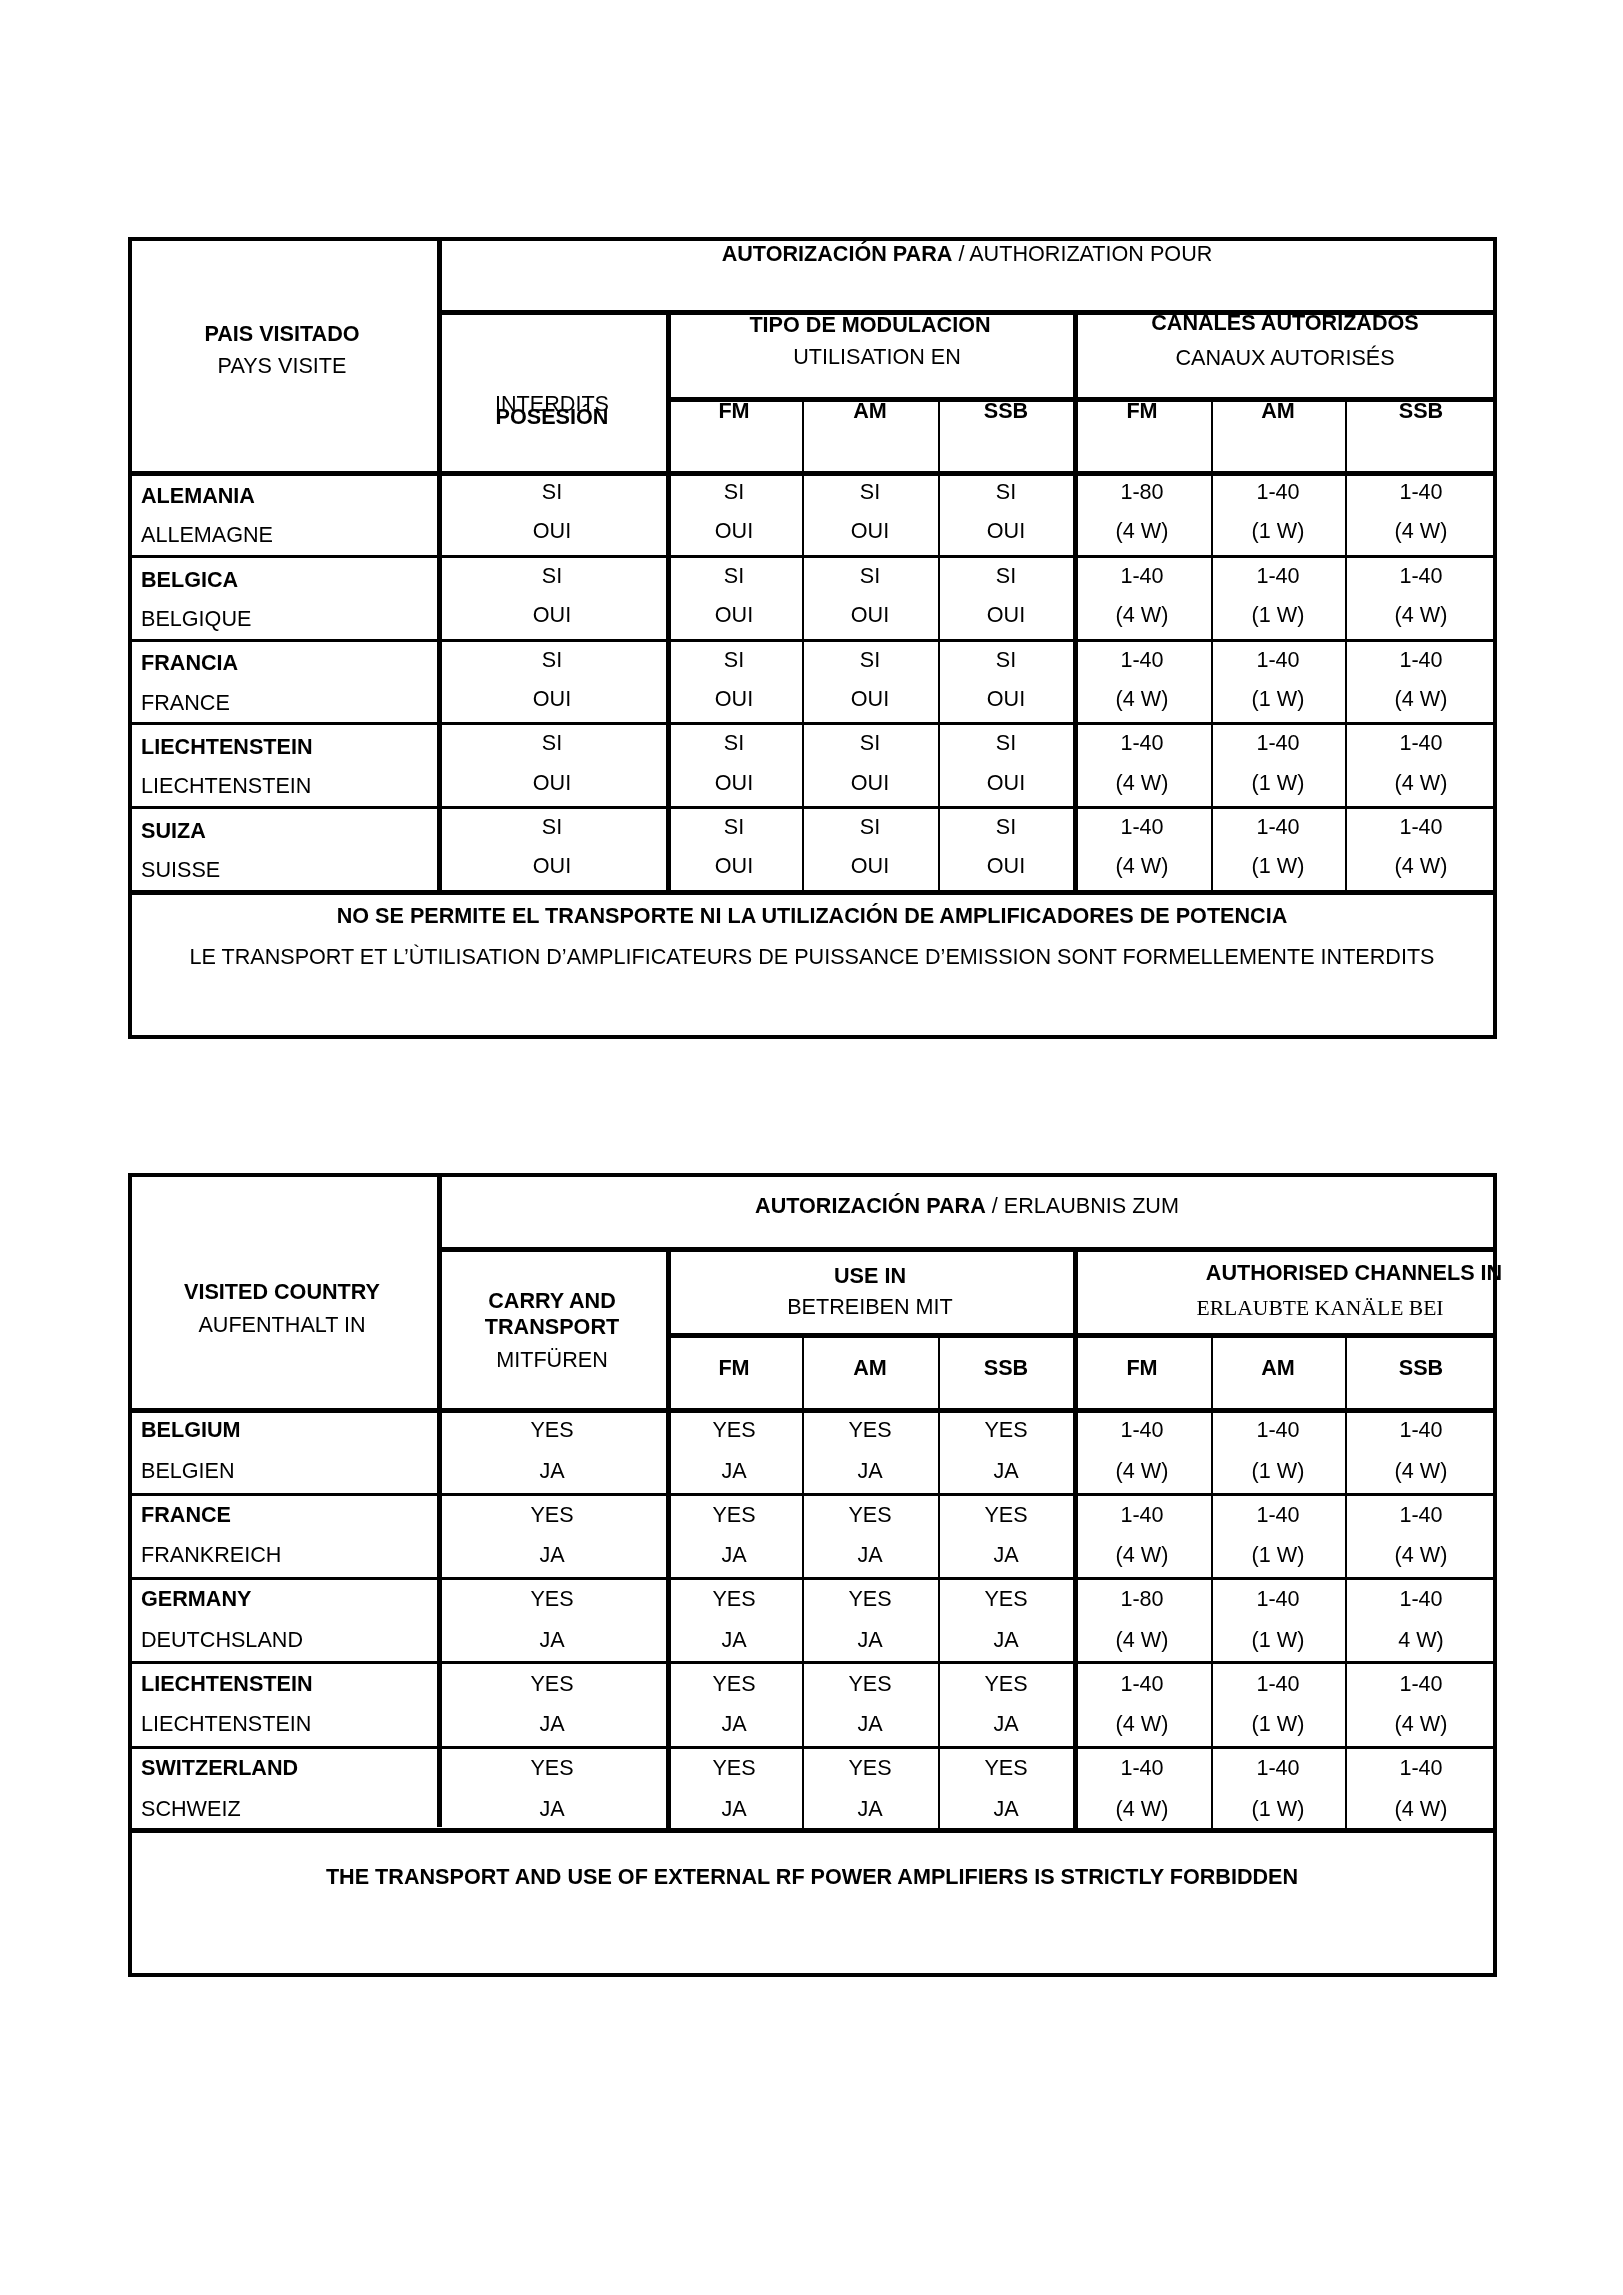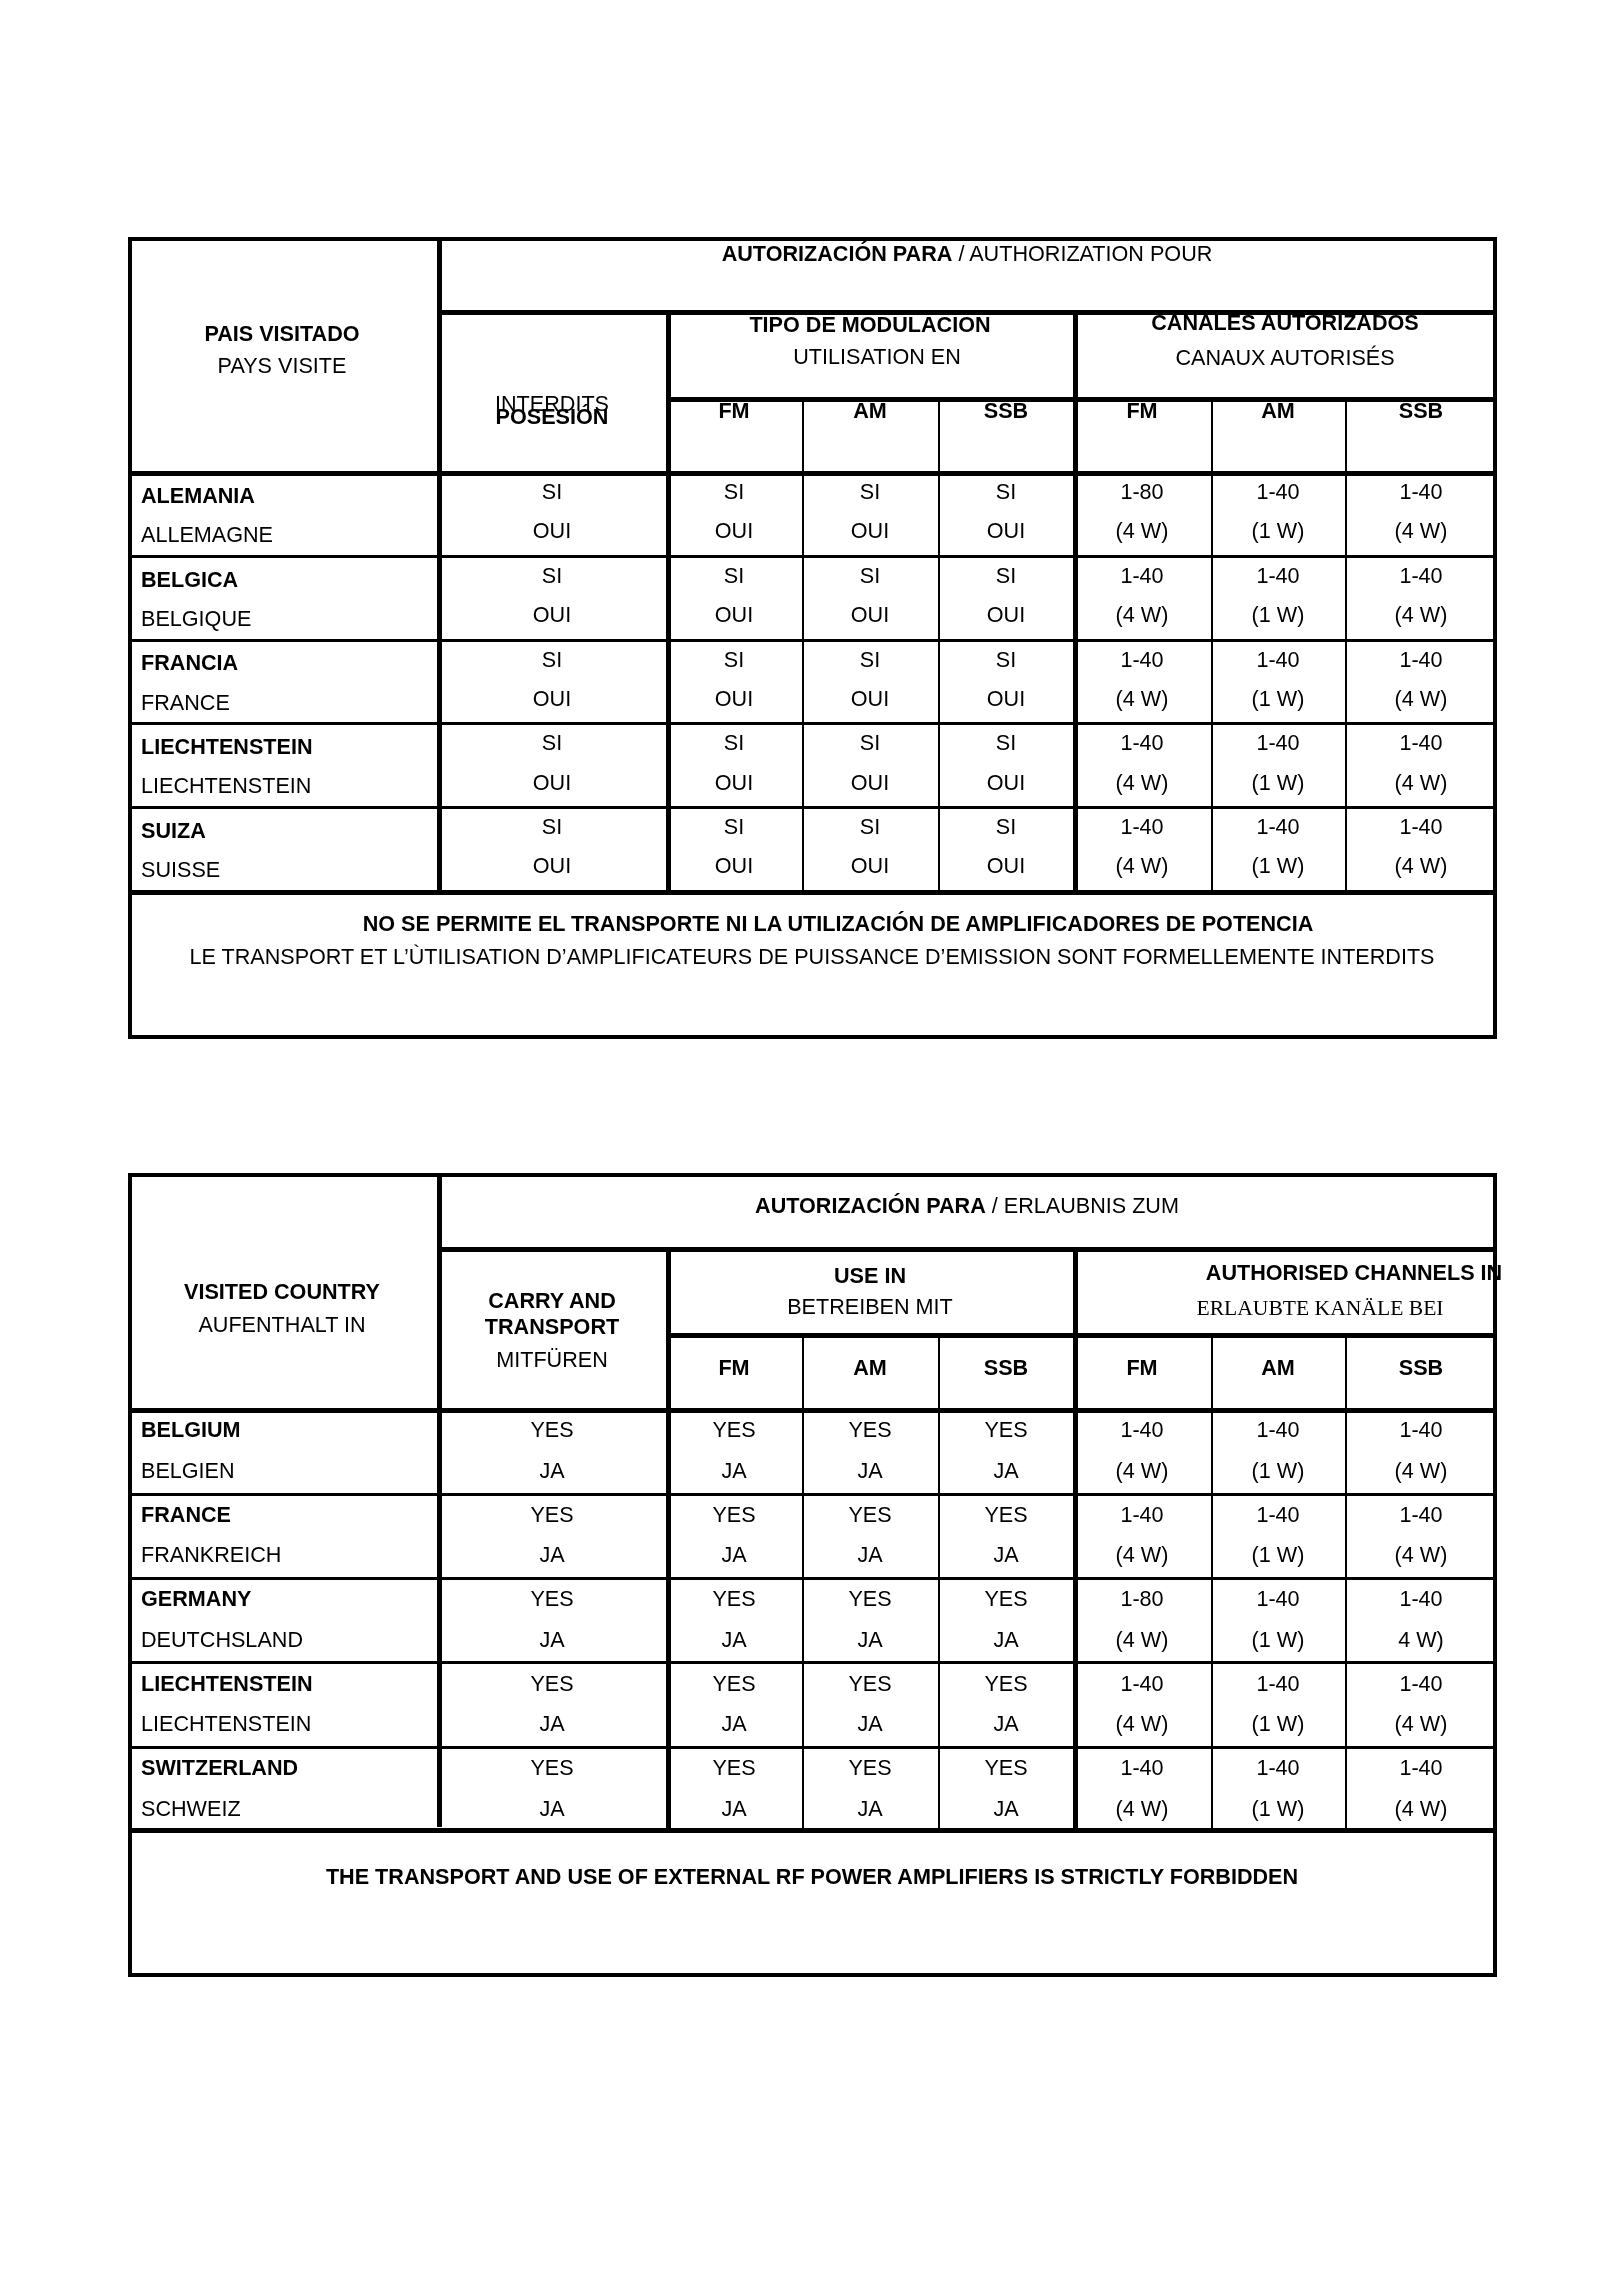--- a/index.html
+++ b/index.html
@@ -119,21 +119,21 @@
     <div class="lbl ctr n" style="left:870px;top:814px;">SI</div>
     <div class="lbl ctr n" style="left:870px;top:853px;">OUI</div>
     <div class="lbl ctr n" style="left:1006px;top:814px;">SI</div>
     <div class="lbl ctr n" style="left:1006px;top:853px;">OUI</div>
     <div class="lbl ctr n" style="left:1142px;top:814px;">1-40</div>
     <div class="lbl ctr n" style="left:1142px;top:853px;">(4 W)</div>
     <div class="lbl ctr n" style="left:1278px;top:814px;">1-40</div>
     <div class="lbl ctr n" style="left:1278px;top:853px;">(1 W)</div>
     <div class="lbl ctr n" style="left:1421px;top:814px;">1-40</div>
     <div class="lbl ctr n" style="left:1421px;top:853px;">(4 W)</div>
-    <div class="lbl ctr b" style="left:838px;top:903px;margin-top:8px;">NO SE PERMITE EL TRANSPORTE NI LA UTILIZACIÓN DE AMPLIFICADORES DE POTENCIA</div>
+    <div class="lbl ctr b" style="left:812px;top:903px;">NO SE PERMITE EL TRANSPORTE NI LA UTILIZACIÓN DE AMPLIFICADORES DE POTENCIA</div>
     <div class="lbl ctr n" style="left:812px;top:944px;">LE TRANSPORT ET L’ÙTILISATION D’AMPLIFICATEURS DE PUISSANCE D’EMISSION SONT FORMELLEMENTE INTERDITS</div>
   </div>
 
 <div id="t2" style="position:absolute;left:0;top:0;width:1623px;height:2295px;">
     <div style="position:absolute;left:128px;top:1173px;width:1369px;height:804px;box-sizing:border-box;border:4.6px solid #000;"></div>
     <div class="vl" style="left:437px;top:1173px;width:4.6px;height:654px;"></div>
     <div class="vl" style="left:666px;top:1247px;width:4.6px;height:581px;"></div>
     <div class="vl" style="left:1073px;top:1247px;width:4.6px;height:581px;"></div>
     <div class="vl" style="left:802px;top:1333px;width:2px;height:495px;"></div>
     <div class="vl" style="left:938px;top:1333px;width:2px;height:495px;"></div>

